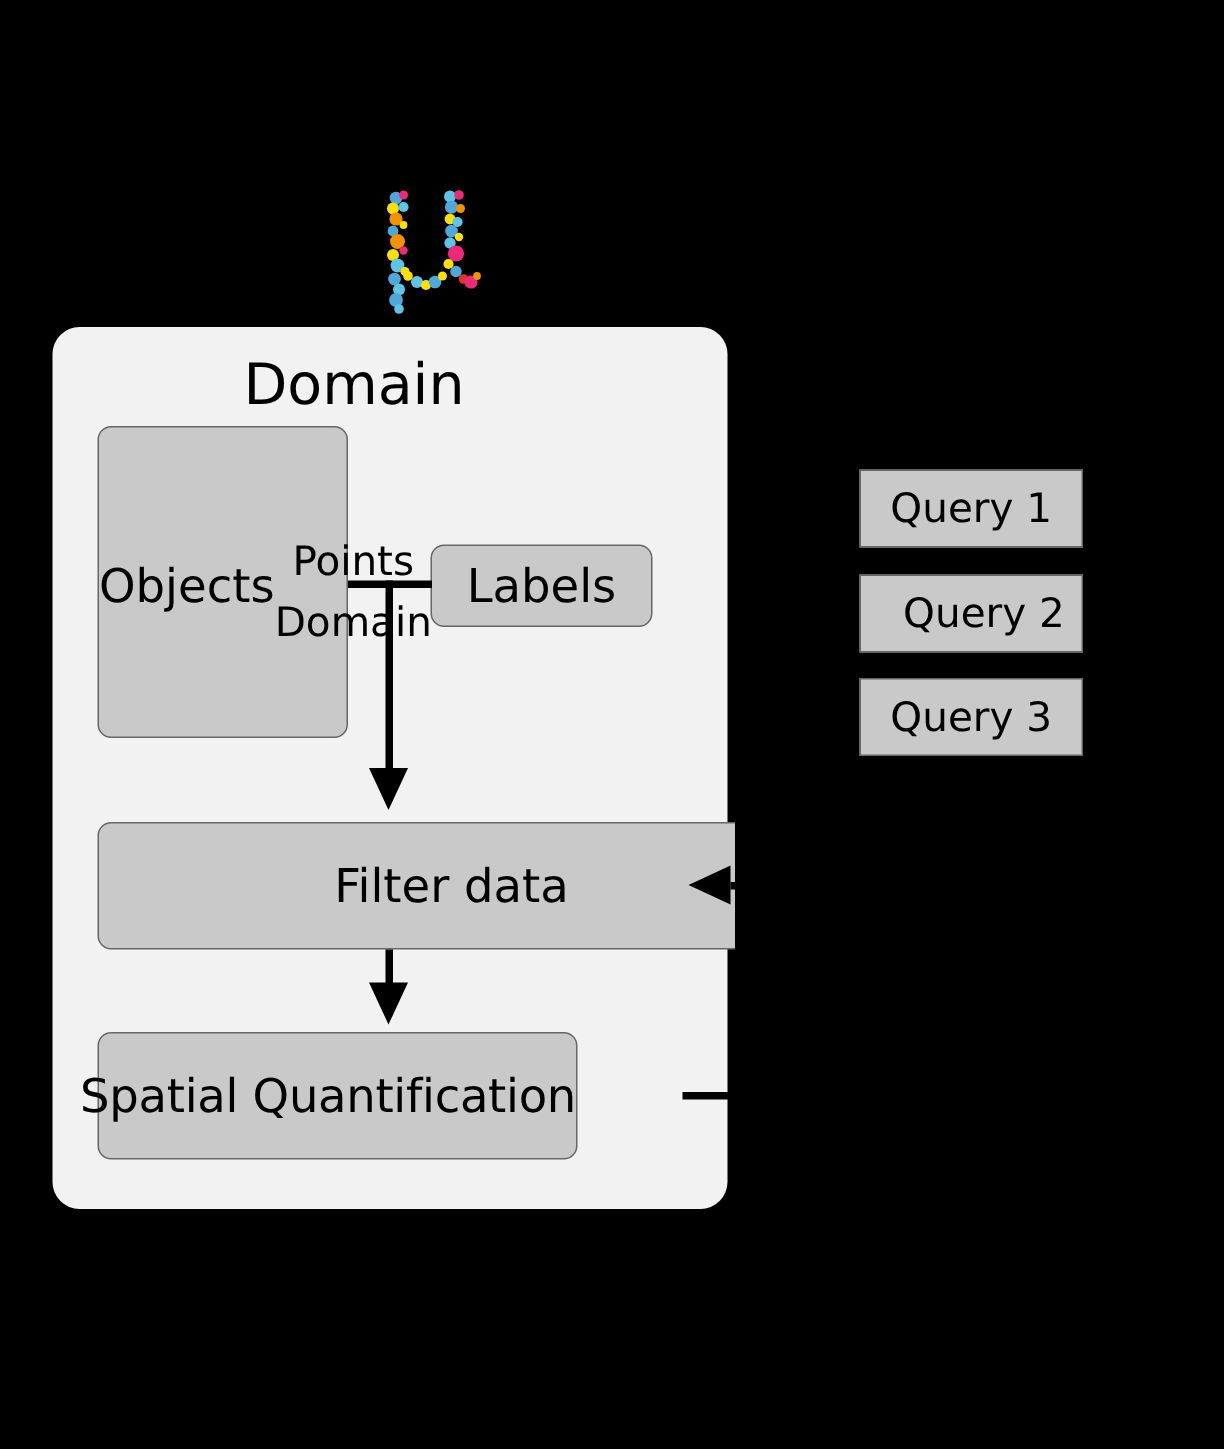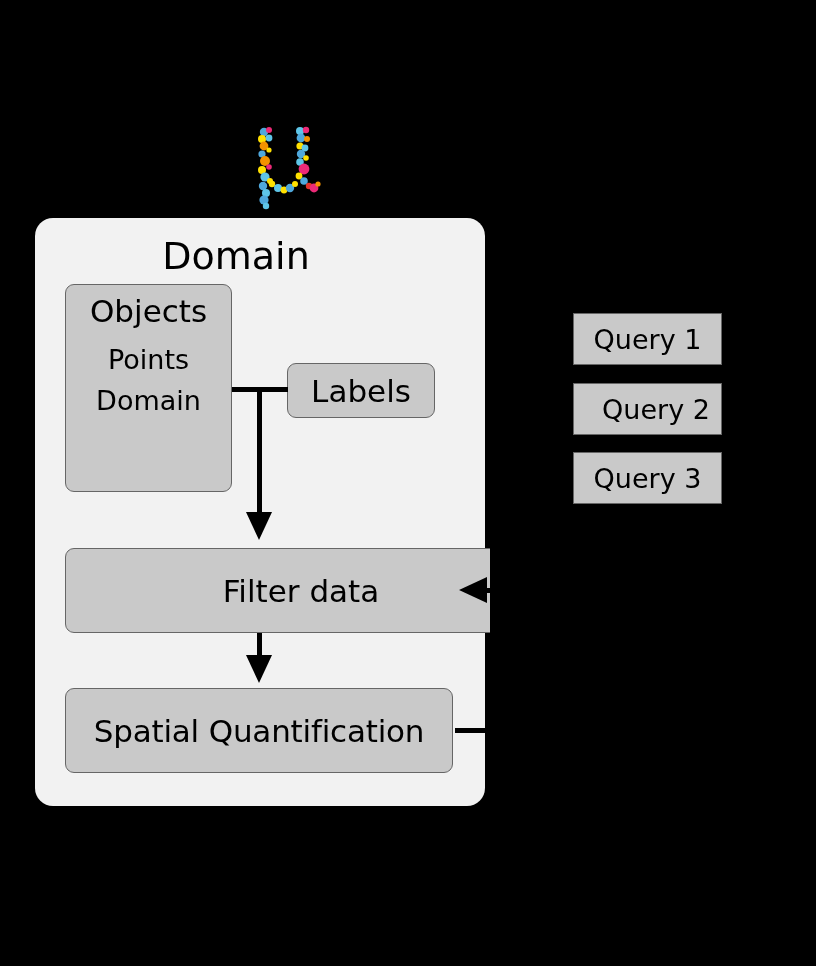--- a/index.html
+++ b/index.html
@@ -60,21 +60,20 @@
     justify-content: center;
     text-align: center;
   }
   .node.rounded { border-radius: 9px; }
 
   #objects-box {
     left: 65px;
     top: 284px;
     width: 167px;
     height: 208px;
-    flex-direction: column;
     justify-content: flex-start;
     padding-top: 6px;
   }
   #objects-title {
     font-size: 31px;
     line-height: 40px;
     white-space: nowrap;
   }
   #objects-sub {
     margin-top: 8px;
@@ -96,23 +95,24 @@
     top: 548px;
     width: 472px;
     height: 85px;
     font-size: 31px;
     text-align: center;
   }
 
   #spatial-box {
     left: 65px;
     top: 688px;
-    width: 388px;
+    width: 320px;
     height: 85px;
     font-size: 31px;
+    justify-content: flex-end;
   }
   #spatial-label { white-space: nowrap; letter-spacing: -0.2px; }
 
   
   .query-box {
     left: 573px;
     width: 149px;
     height: 52px;
     font-size: 27px;
   }

